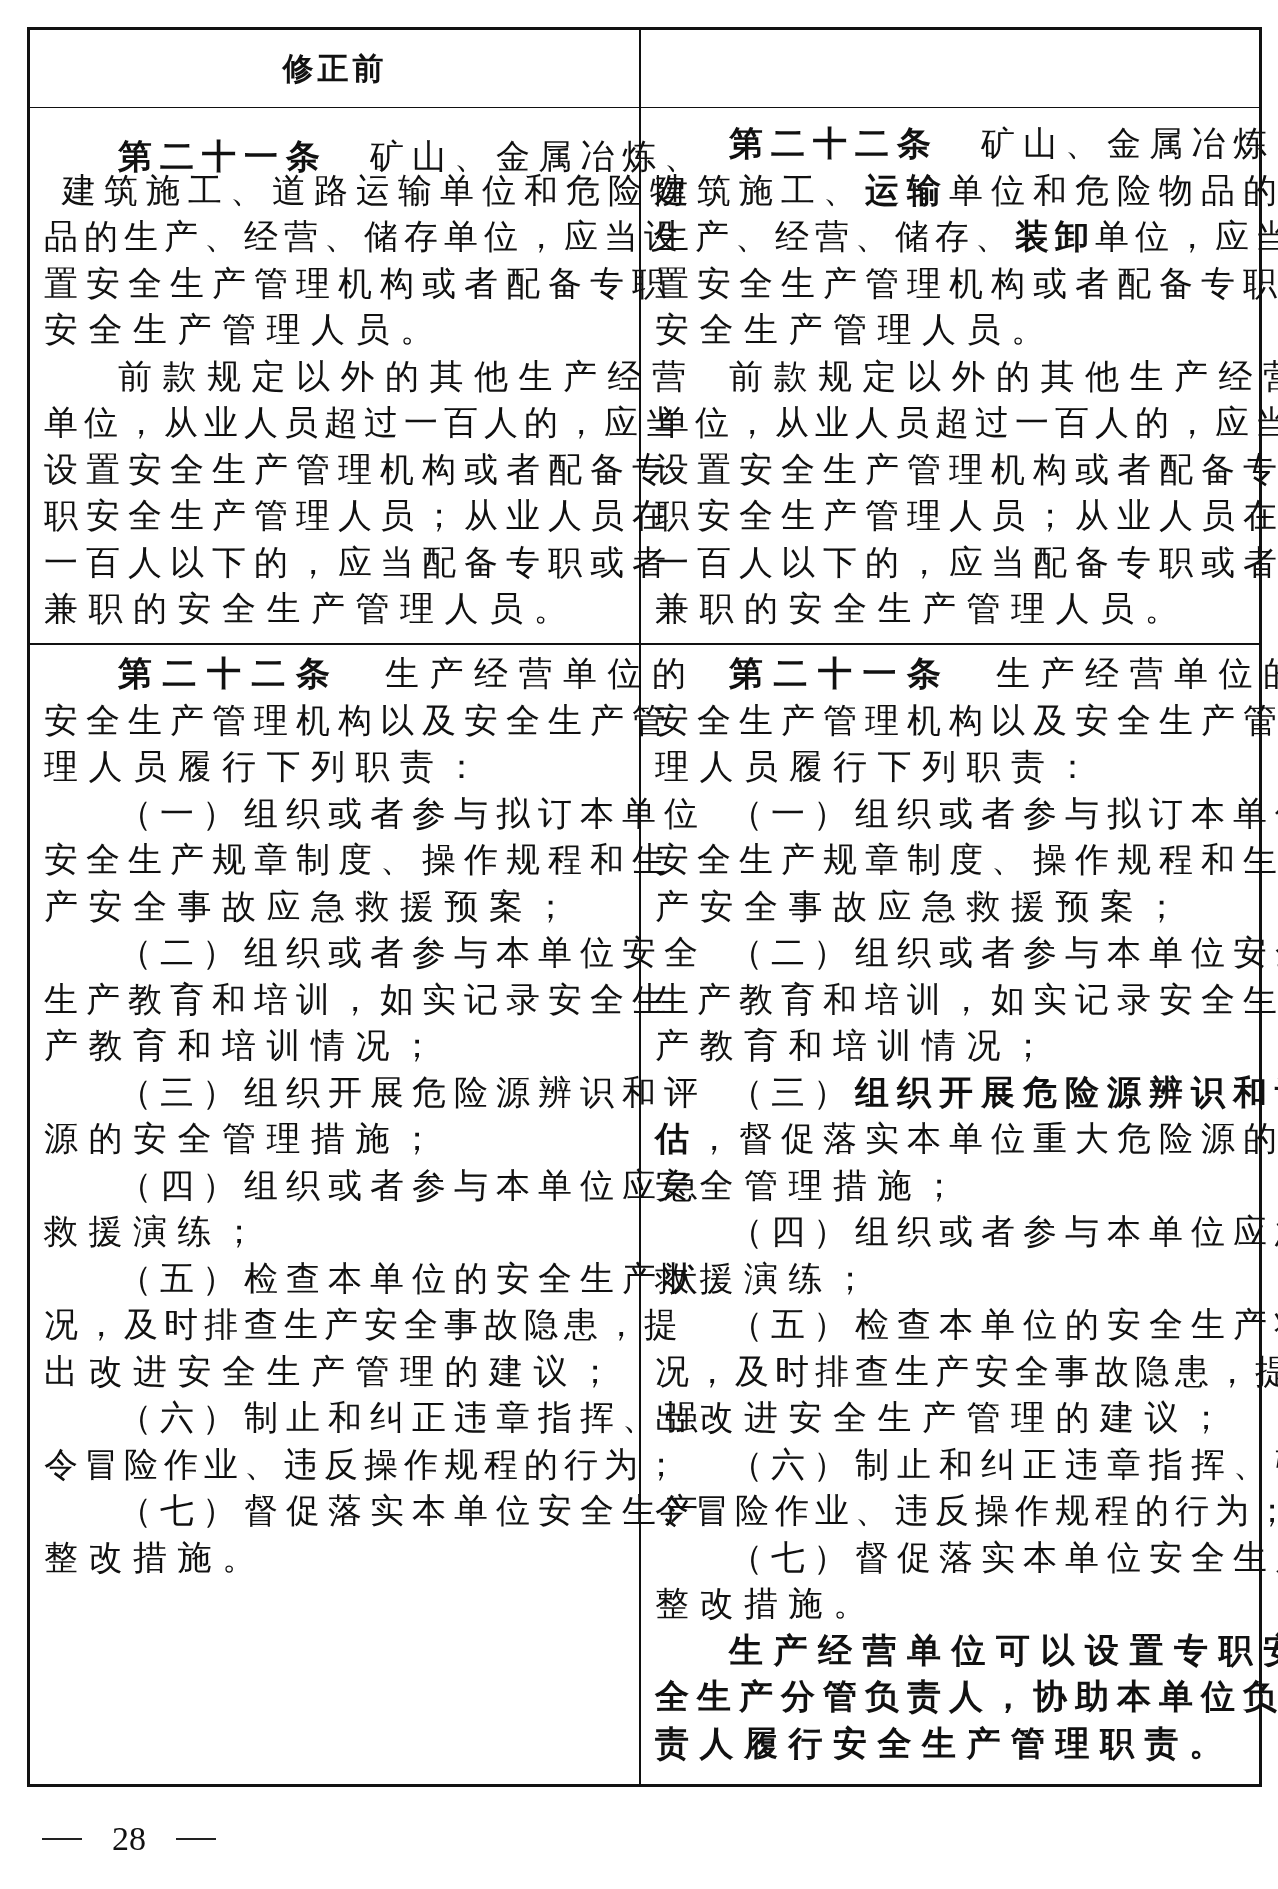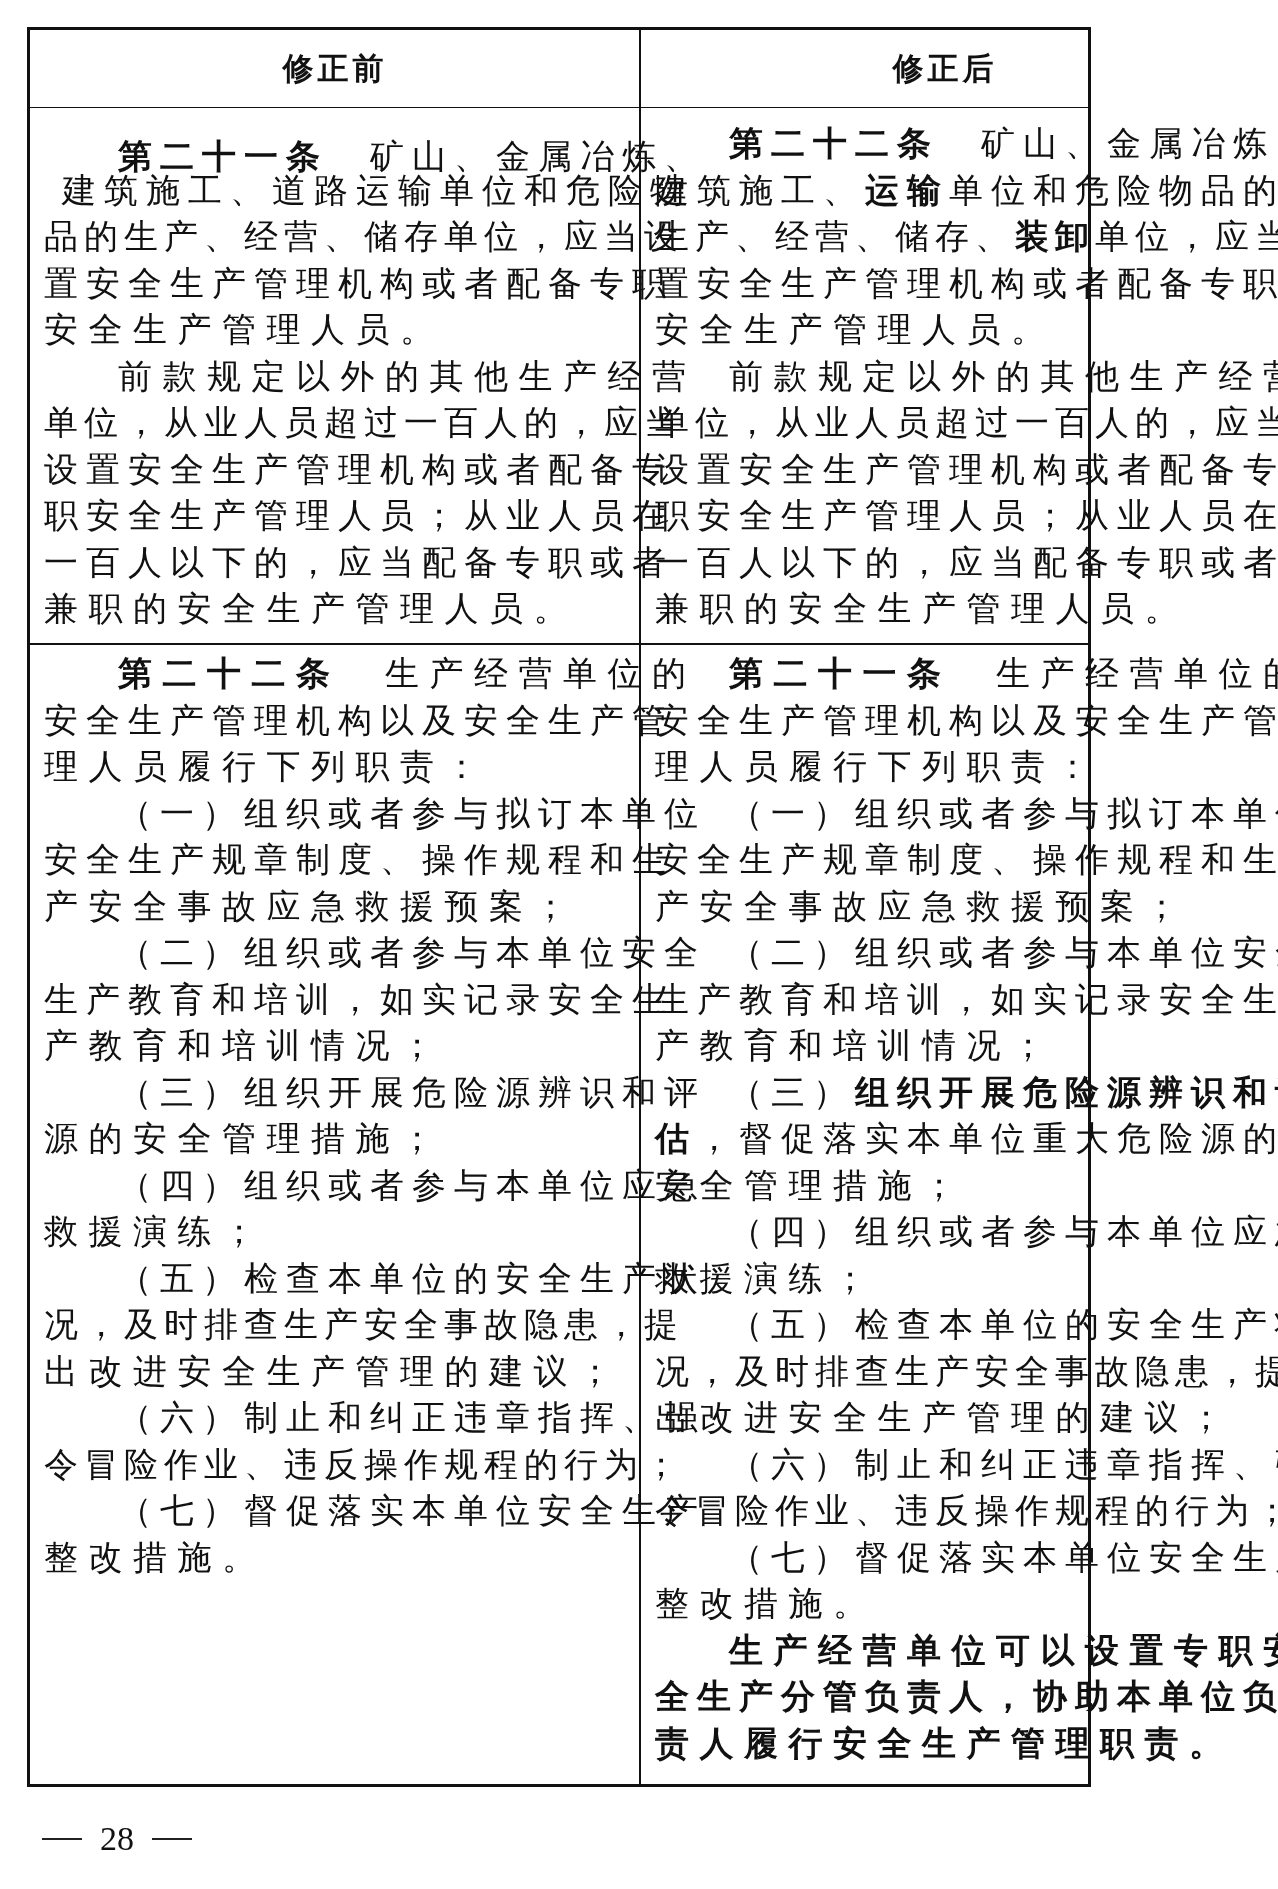--- a/index.html
+++ b/index.html
@@ -12,21 +12,21 @@
     height: 1889px;
     position: relative;
     overflow: hidden;
     font-family: "DejaVu Serif", "Liberation Serif", serif;
     color: #111111;
   }
   .page-table {
     position: absolute;
     left: 27px;
     top: 27px;
-    width: 1064px;
+    width: 1235px;
     height: 1760px;
     box-sizing: border-box;
     border: 3px solid #111111;
   }
   .header-row {
     position: absolute;
     left: 0;
     top: 0;
     width: 100%;
     height: 78px;
@@ -80,36 +80,35 @@
     font-weight: bold;
   }
   .page-number {
     position: absolute;
     left: 42px;
     top: 1820px;
     font-family: "Liberation Serif", "DejaVu Serif", serif;
     font-size: 34px;
     display: flex;
     align-items: center;
-    gap: 18px;
+    gap: 30px;
   }
   .dash {
     display: inline-block;
     width: 40px;
     height: 1.5px;
     background: #222222;
   }
 </style>
 </head>
 <body>
 
 <div class="page-table">
   <div class="header-row">
     <div class="header-cell col-left">修正前</div>
-    <div class="header-cell col-right">修正后</div>
   </div>
   <div class="col-divider"></div>
   <div class="row-divider" style="top:613px;"></div>
 
   <div class="cell" style="left:0;top:78px;width:610px;height:535px;">
       <div class="line tight" style="top: 12px; left: 88px; margin-top: 13px;"><span class="b">第二十一条</span><span>　矿山、金属冶炼、</span></div>
       <div class="line tight" style="top: 58.5px; left: 14px; margin-left: 18px;"><span>建筑施工、道路运输单位和危险物</span></div>
       <div class="line tighter" style="top: 105px; left: 14px;"><span>品的生产、经营、储存单位，应当设</span></div>
       <div class="line tight" style="top: 151.5px; left: 14px;"><span>置安全生产管理机构或者配备专职</span></div>
       <div class="line" style="top: 198px; left: 14px;"><span>安全生产管理人员。</span></div>

